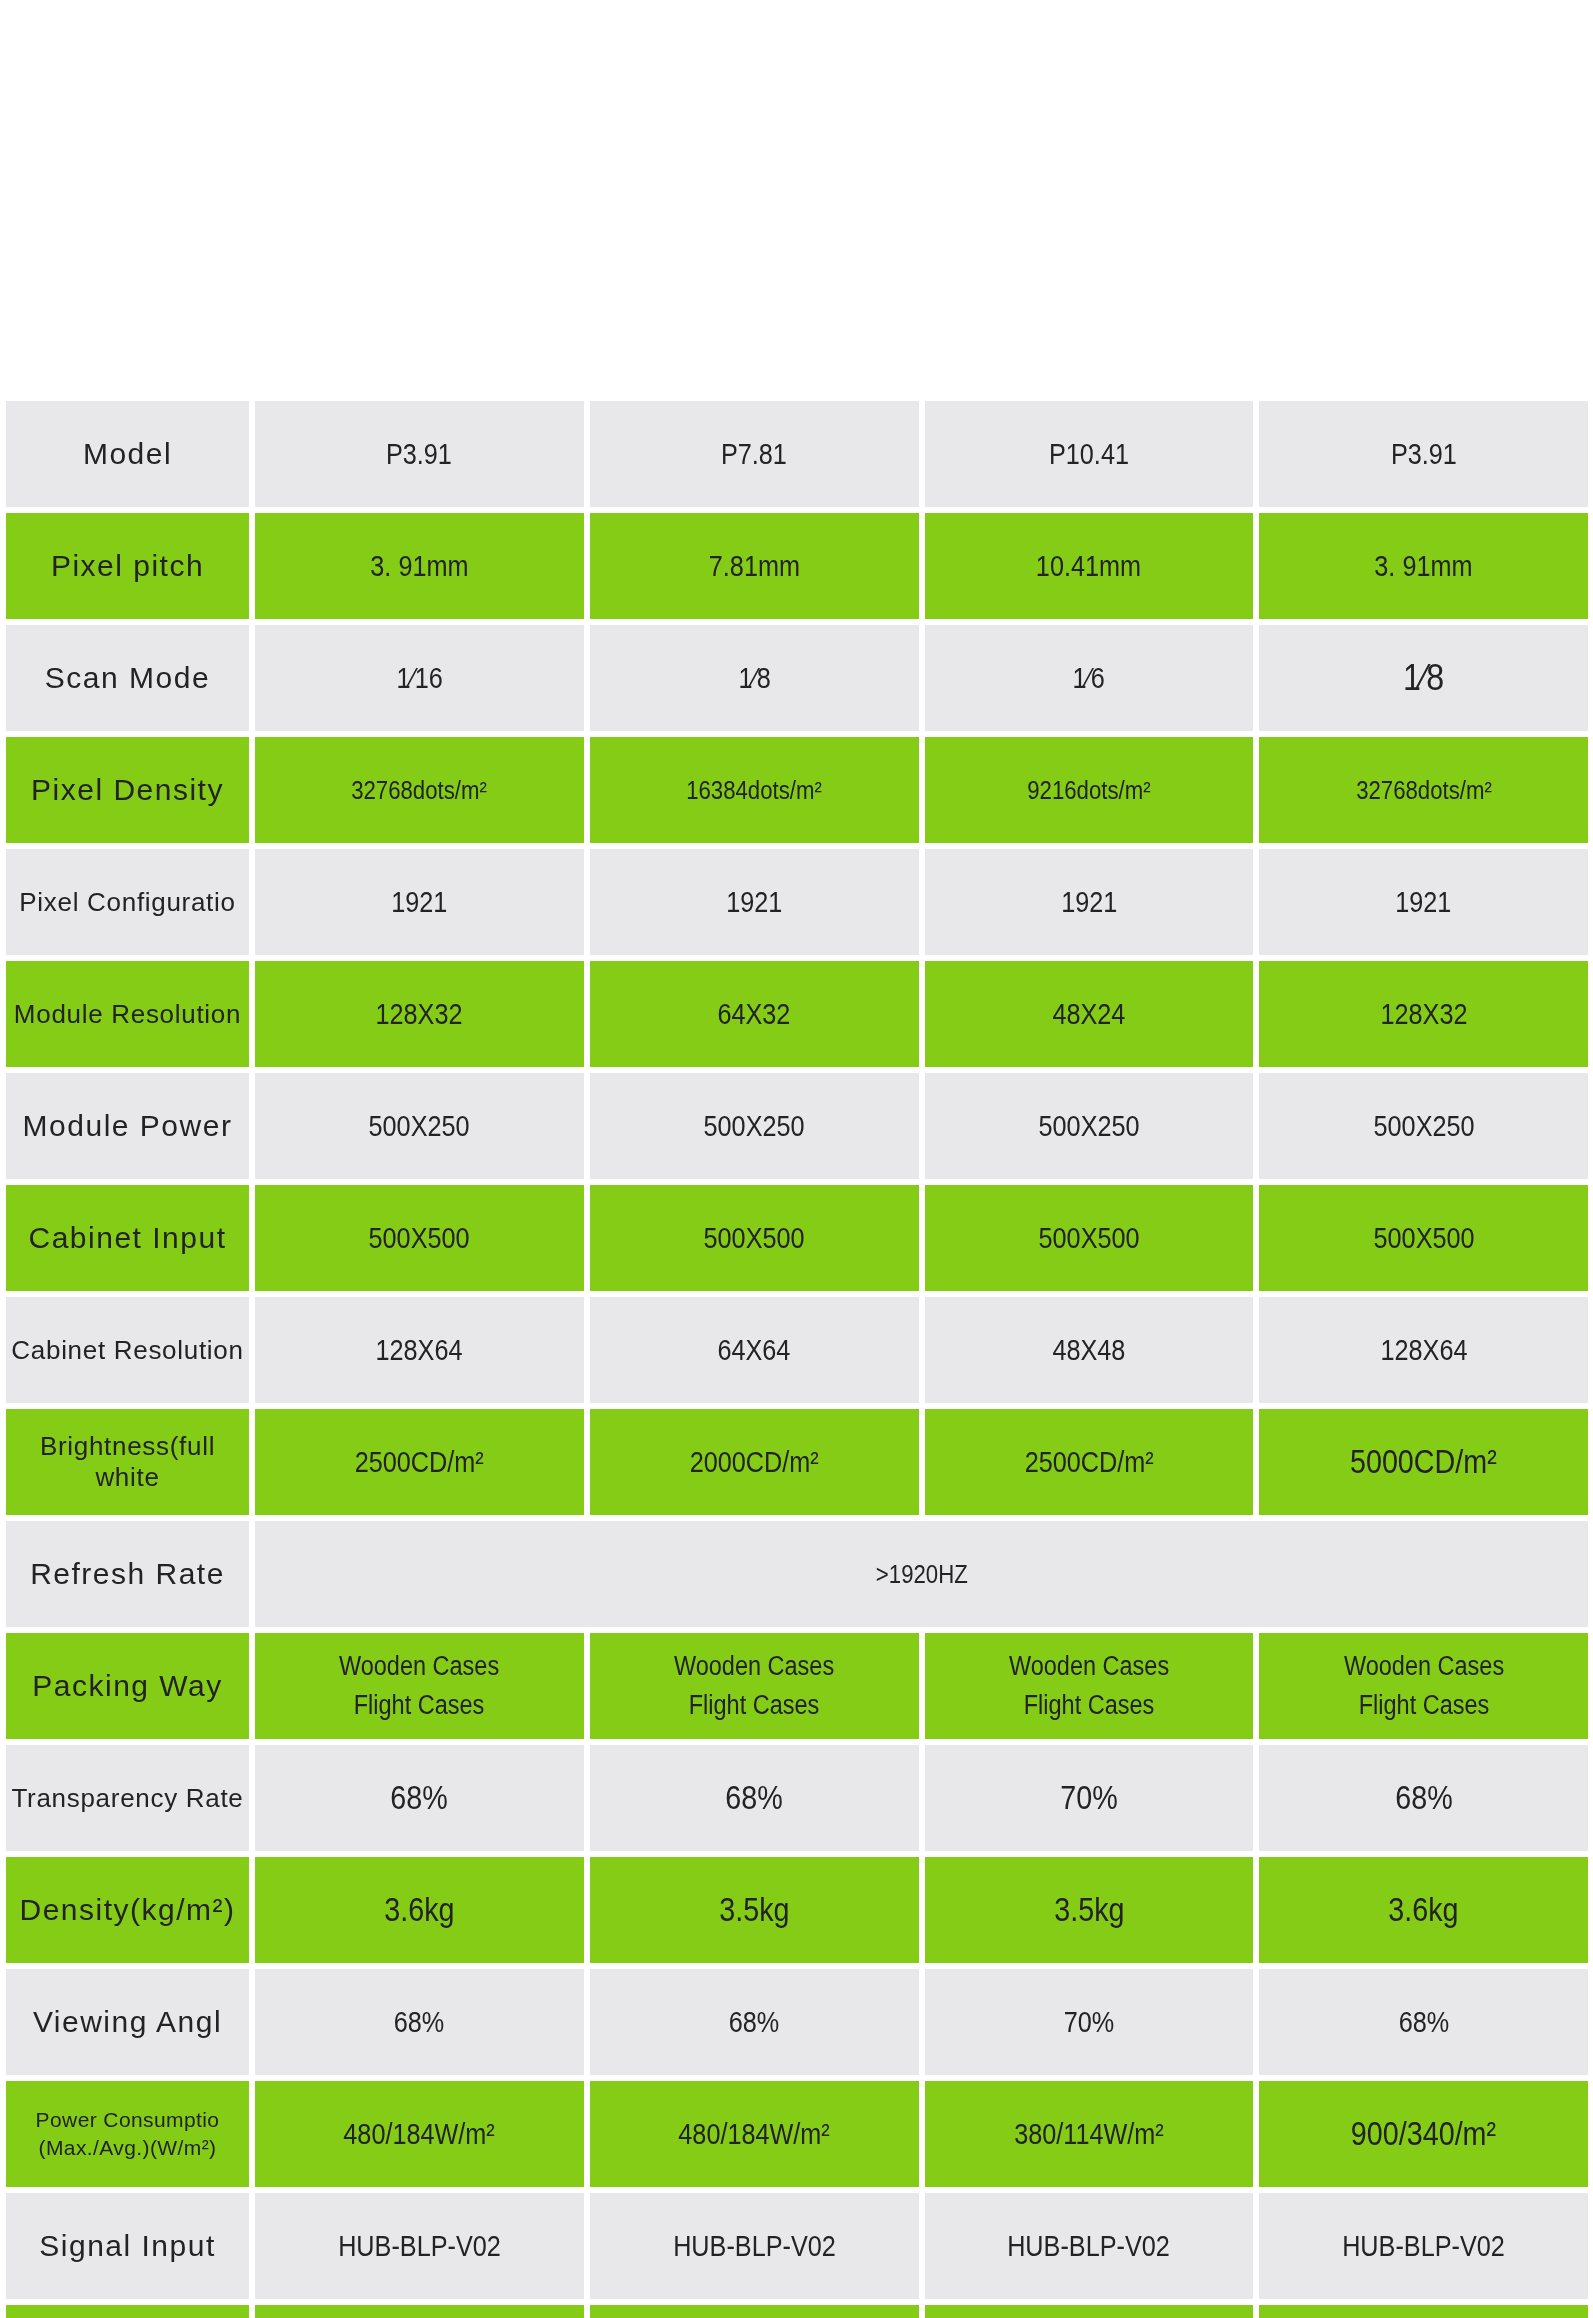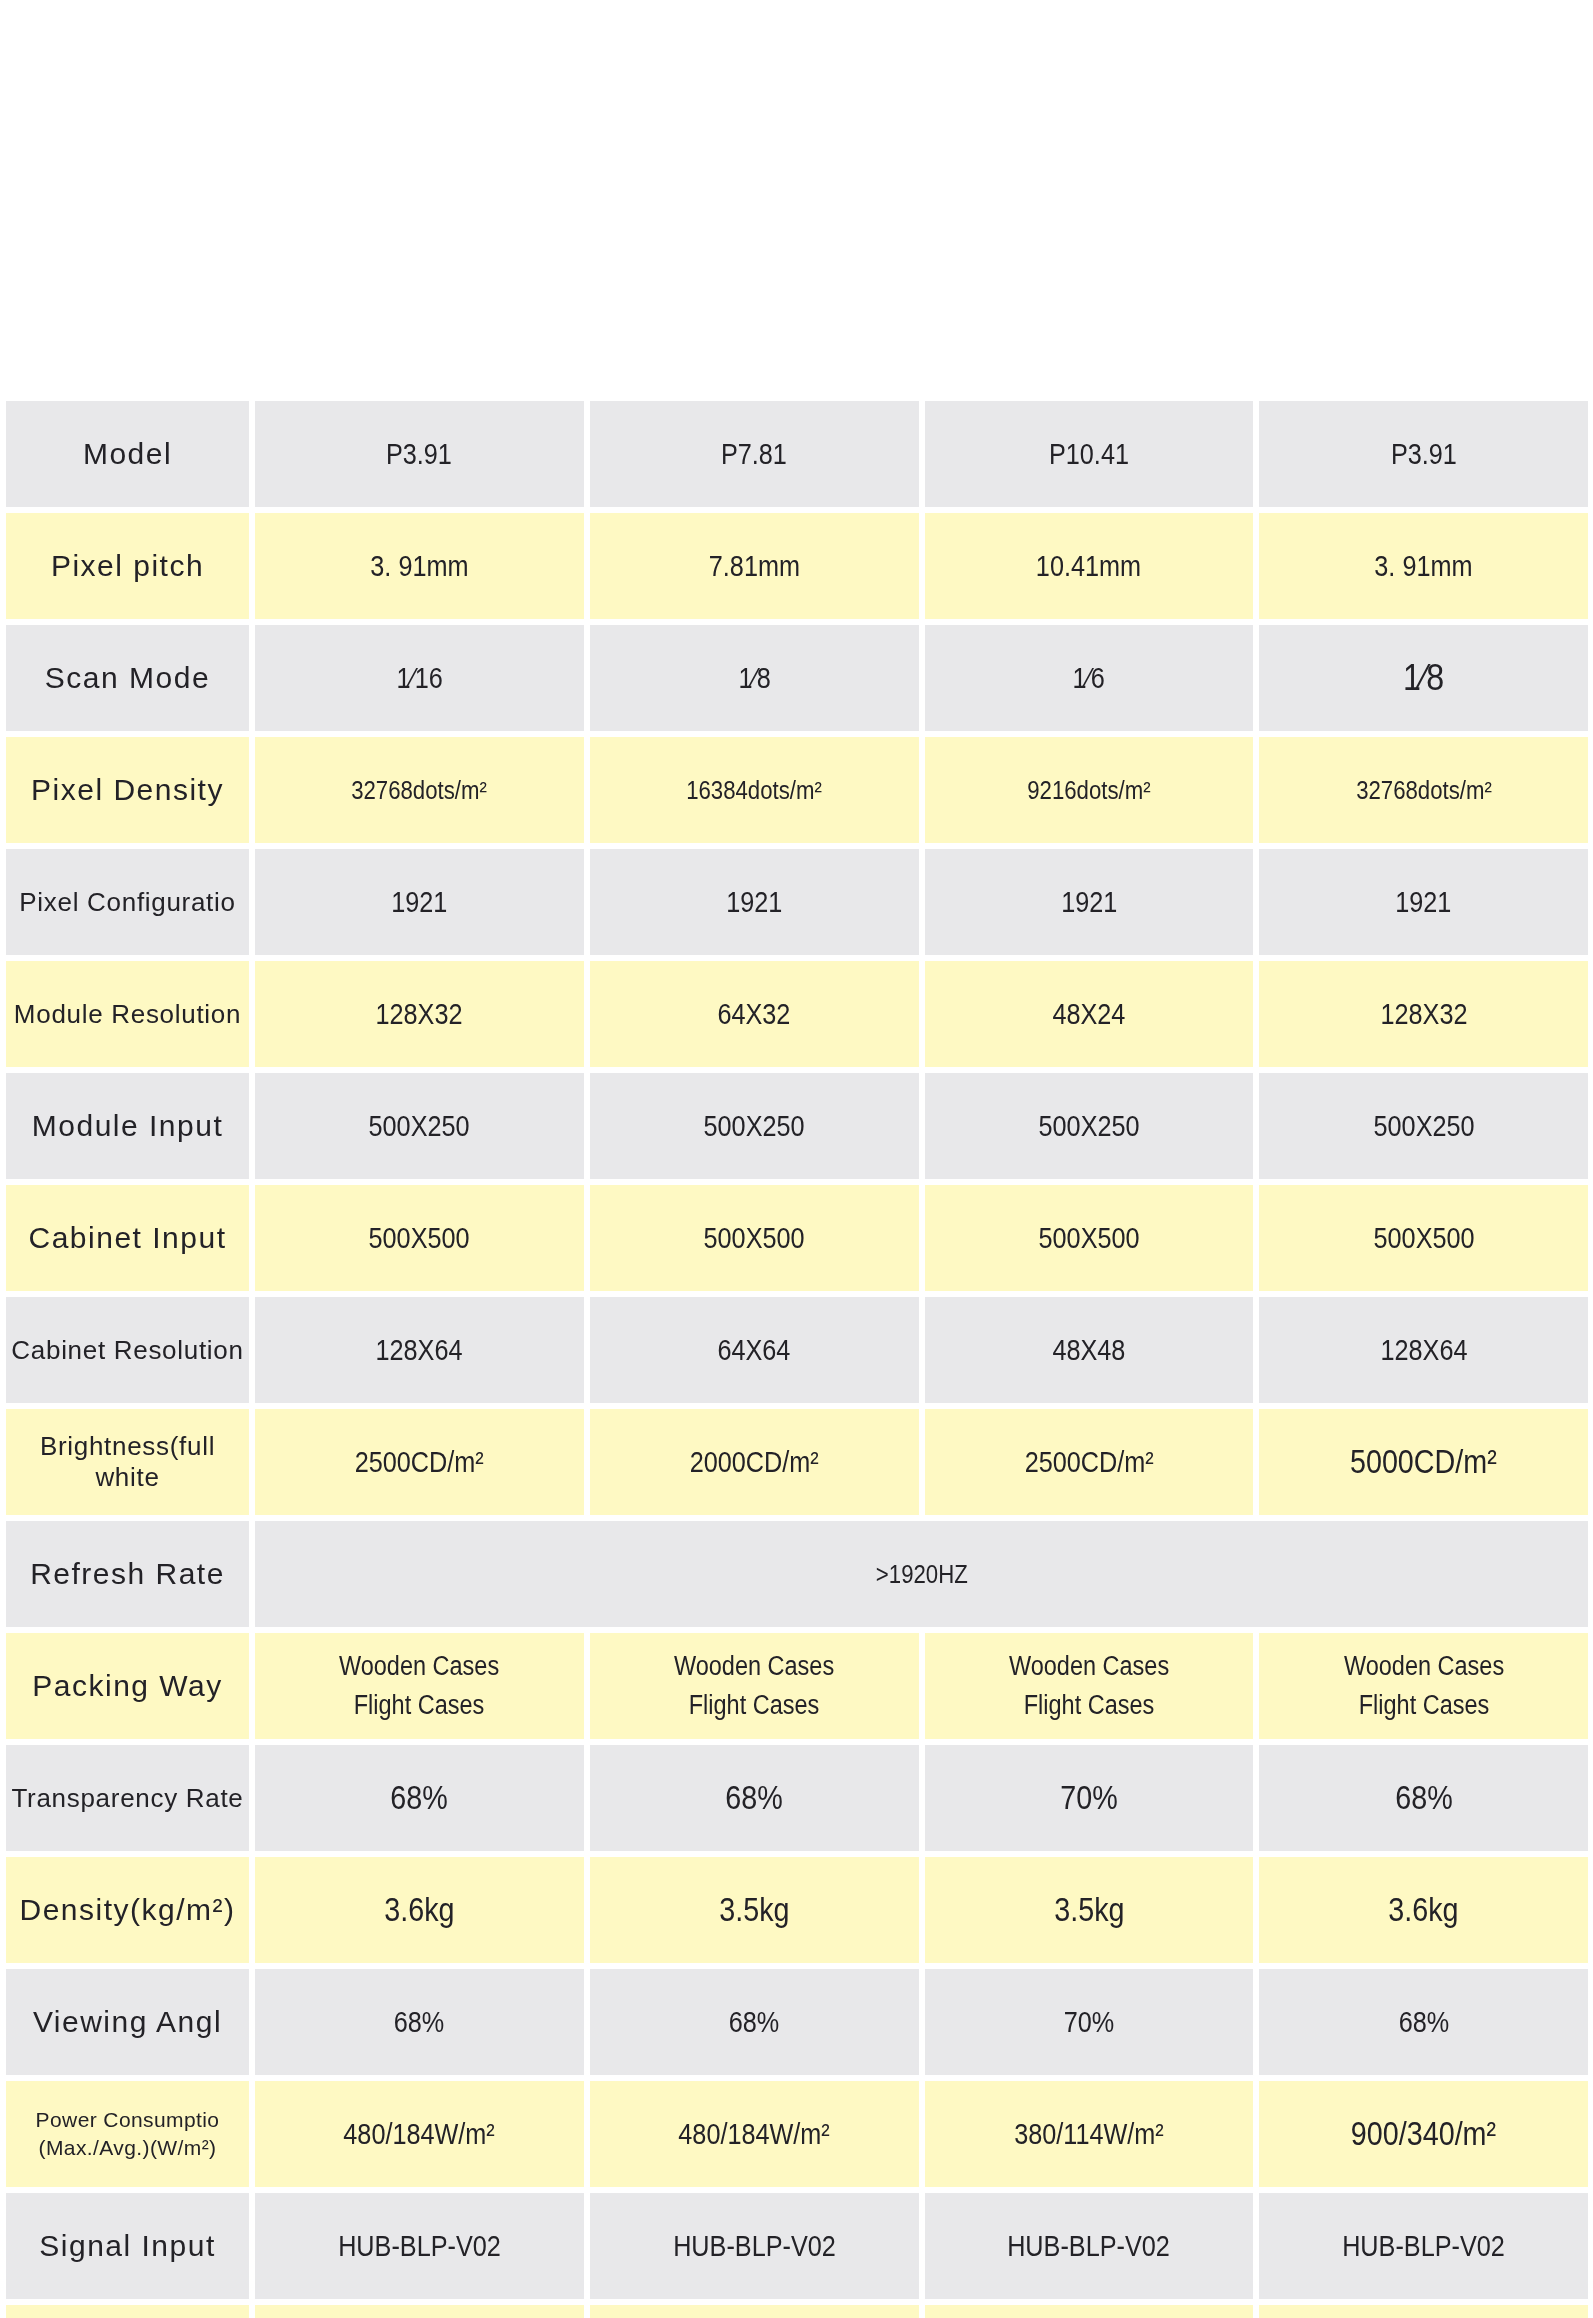--- a/index.html
+++ b/index.html
@@ -21,21 +21,21 @@
   col.c-label { width: 243px; }
   tr.spec-row { height: 106px; }
   tr.partial  { height: 106px; }
   td.cell {
     text-align: center;
     vertical-align: middle;
     padding: 0;
     overflow: hidden;
   }
   .light { background: #e8e8ea; }
-  .dark  { background: #fef9c3; }
+  .dark  { background: #84cc16; }
 
   .lbl { display: inline-block; white-space: pre-line; }
   .l-lg { font-size: 30px; letter-spacing: 1.5px; }
   .l-md { font-size: 26px; letter-spacing: 0.7px; }
   .l-sm { font-size: 21px; letter-spacing: 0.4px; line-height: 1.35; }
 
   .val {
     display: inline-block;
     transform: scaleX(0.87);
     transform-origin: center;
@@ -95,21 +95,21 @@
         <td class="cell light"><span class="val v-md">1921</span></td>
       </tr>
       <tr class="spec-row">
         <td class="cell dark"><span class="lbl l-md">Module Resolution</span></td>
         <td class="cell dark"><span class="val v-md">128X32</span></td>
         <td class="cell dark"><span class="val v-md">64X32</span></td>
         <td class="cell dark"><span class="val v-md">48X24</span></td>
         <td class="cell dark"><span class="val v-md">128X32</span></td>
       </tr>
       <tr class="spec-row">
-        <td class="cell light"><span class="lbl l-lg">Module Input</span></td>
+        <td class="cell light"><span class="lbl l-lg">Module Power</span></td>
         <td class="cell light"><span class="val v-md">500X250</span></td>
         <td class="cell light"><span class="val v-md">500X250</span></td>
         <td class="cell light"><span class="val v-md">500X250</span></td>
         <td class="cell light"><span class="val v-md">500X250</span></td>
       </tr>
       <tr class="spec-row">
         <td class="cell dark"><span class="lbl l-lg">Cabinet Input</span></td>
         <td class="cell dark"><span class="val v-md">500X500</span></td>
         <td class="cell dark"><span class="val v-md">500X500</span></td>
         <td class="cell dark"><span class="val v-md">500X500</span></td>

